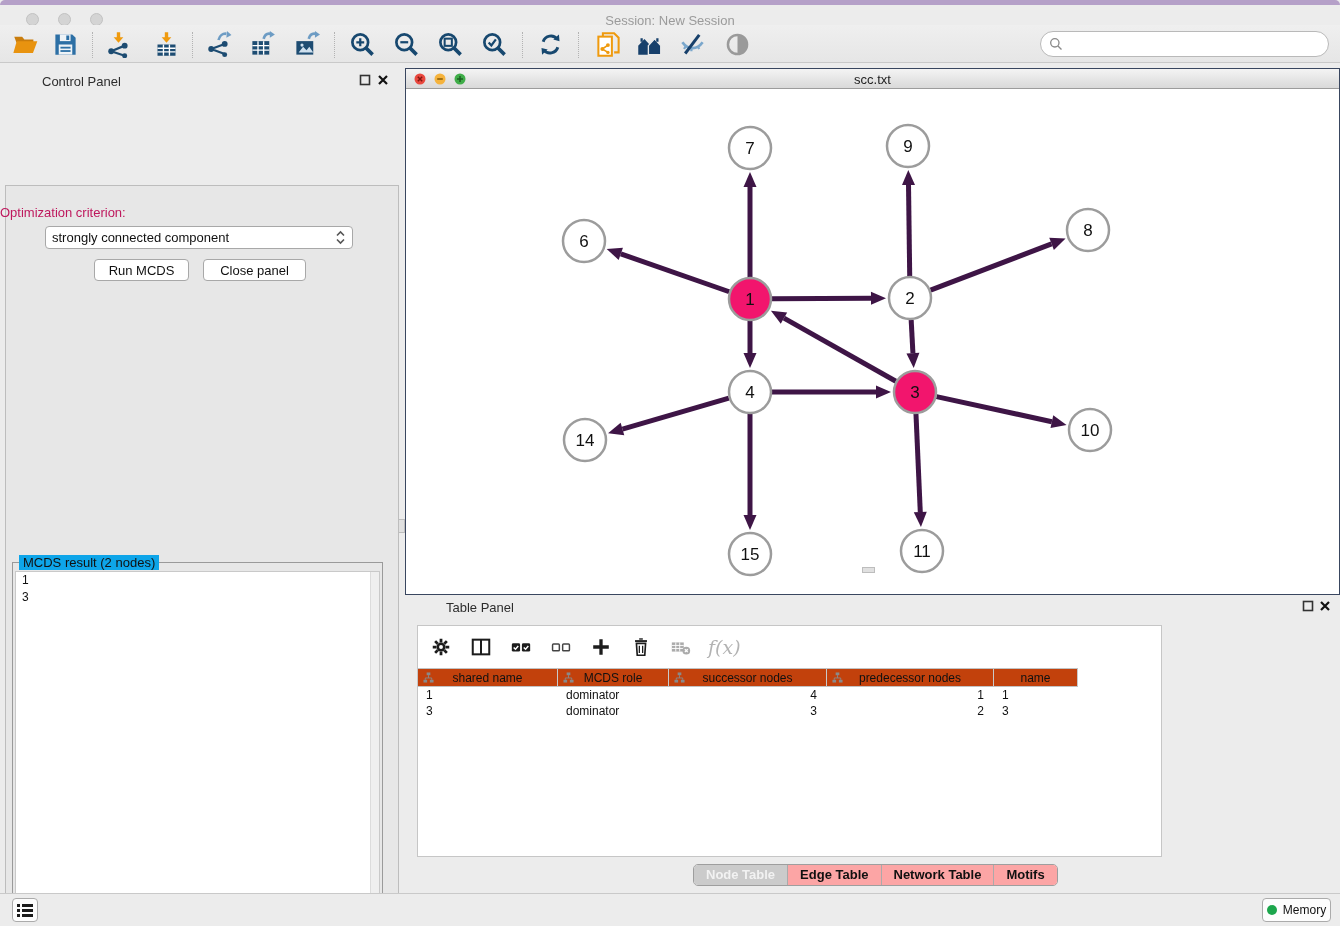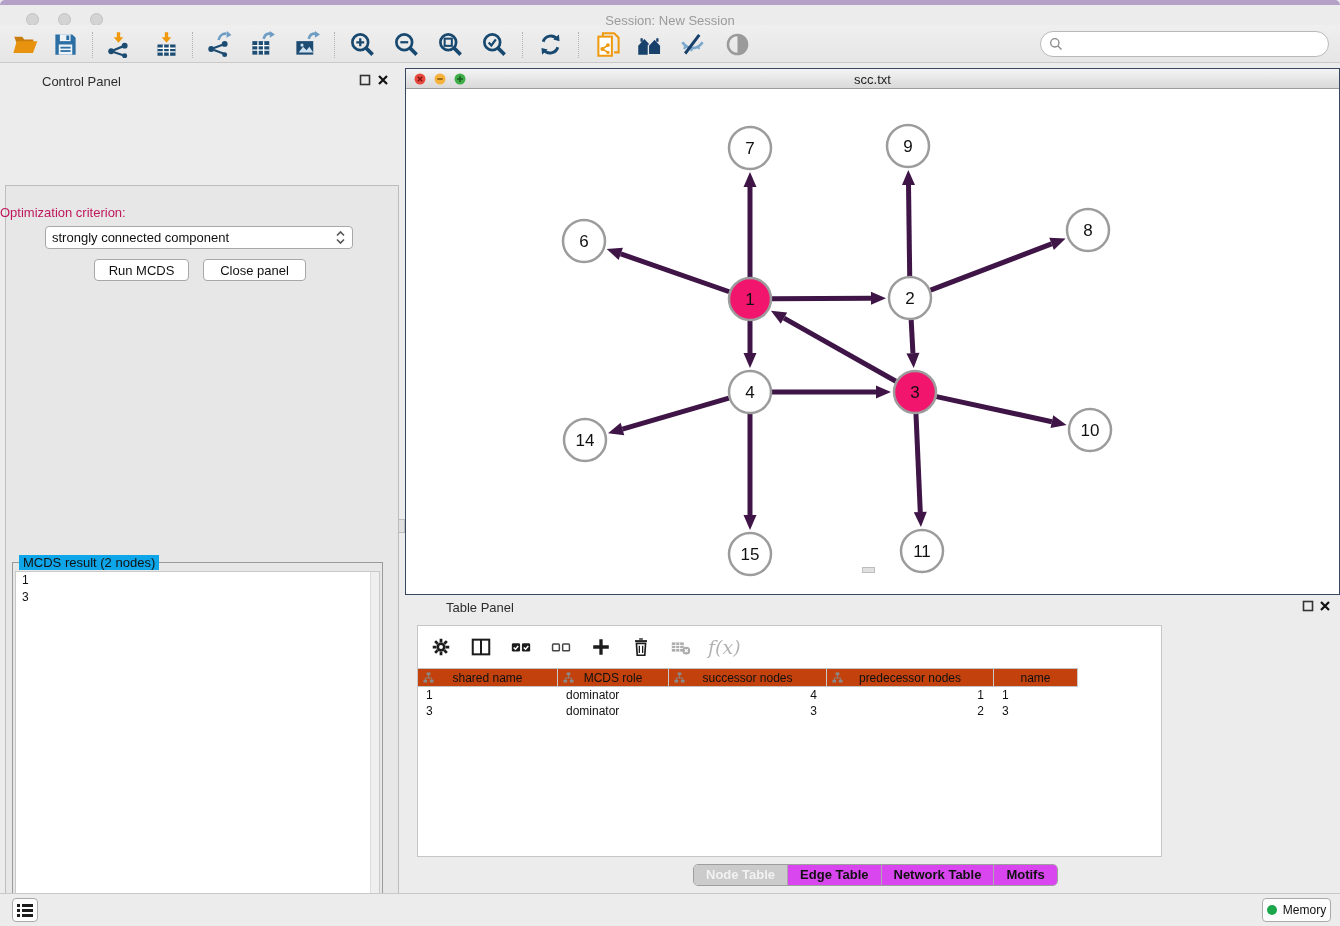--- a/index.html
+++ b/index.html
@@ -52,21 +52,21 @@
   .ticon svg{width:22px;height:22px;}
   .ticon.dis{cursor:default;}
   .fx{font-family:"DejaVu Serif","Liberation Serif",serif;font-style:italic;font-size:19px;color:#b3b3b3;}
   .thead{display:flex;border-top:1px solid #c2c2c2;border-bottom:1px solid #c2c2c2;background:#c2410c;height:19px;width:660px;}
   .th{display:flex;align-items:center;justify-content:center;font-size:12px;color:#111;border-right:1px solid #c9c9c9;position:relative;gap:4px;}
   .th svg{width:11px;height:11px;position:absolute;left:5px;}
   .trow{display:flex;height:16px;font-size:12px;color:#111;}
   .td{padding:1px 4px 0 8px;overflow:hidden;white-space:nowrap;}
   .td.r{text-align:right;padding-right:10px;}
   .seggroup{display:flex;border:1px solid #9e9e9e;border-radius:5px;overflow:hidden;background:#fff;height:22px;}
-  .seg{font-size:13px;font-weight:600;color:#111;background:#d946ef;border:none;border-right:1px solid #aaa;padding:2px 12px 3px;cursor:pointer;font-family:inherit;}
+  .seg{font-size:13px;font-weight:600;color:#111;background:#fca5a5;border:none;border-right:1px solid #aaa;padding:2px 12px 3px;cursor:pointer;font-family:inherit;}
   .seg:last-child{border-right:none;}
   .seg.sel{background:#cbcbcb;color:#f2f2f2;}
   
   .statusbar{left:0;top:893px;width:1340px;height:33px;background:#ececec;border-top:1px solid #c9c9c9;}
   .sbtn{background:#fdfdfd;border:1px solid #ababab;border-radius:4px;cursor:pointer;display:flex;align-items:center;justify-content:center;font-family:inherit;}
   .memdot{width:10px;height:10px;border-radius:50%;background:#1ca64c;margin-right:6px;}
 </style>
 </head>
 <body>
 

